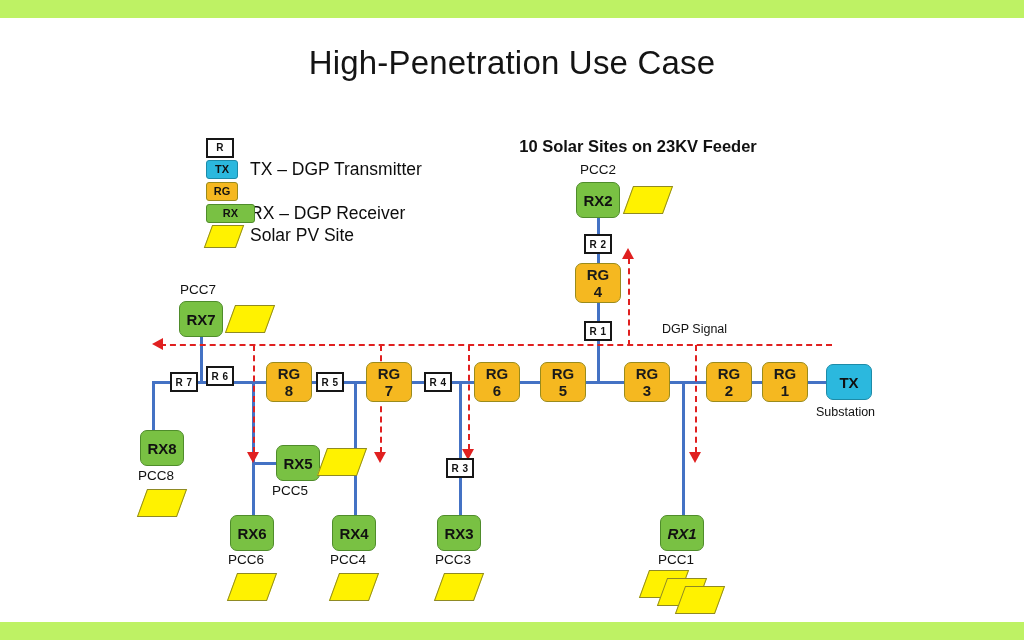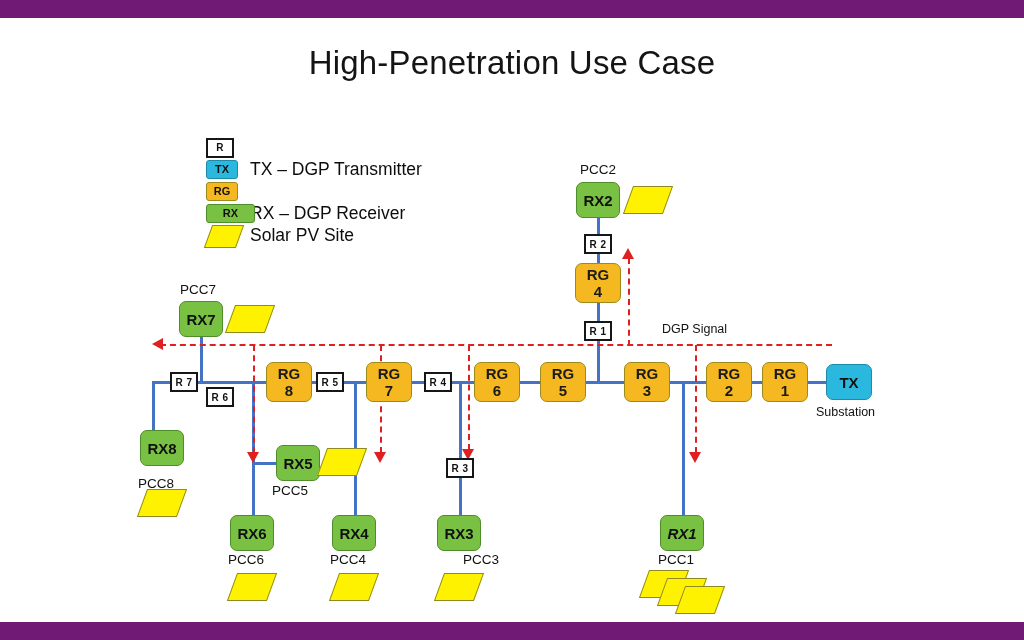--- a/index.html
+++ b/index.html
@@ -1,17 +1,17 @@
 <!DOCTYPE html>
 <html><head>
 <meta charset="utf-8">
 <style>
   html,body{margin:0;padding:0;background:#000;}
   #stage{
-    position:relative;width:1024px;height:640px;background:#701a75;overflow:hidden;
+    position:relative;width:1024px;height:640px;background:#bef264;overflow:hidden;
     font-family:"Liberation Sans", sans-serif;
   }
   #canvas{
     position:absolute;left:0;top:18px;width:1024px;height:604px;background:#ffffff;
   }
   .abs{position:absolute;}
 
   
   #title{
     left:0;top:26px;width:1024px;text-align:center;
@@ -72,20 +72,21 @@
   .dgp-label{font-size:12.5px;color:#111;}
   .arrow{width:0;height:0;}
 </style>
 </head>
 <body>
 
 <div id="stage">
   <div id="canvas">
 
     <div class="abs" id="title">High-Penetration Use Case</div>
+    <div class="abs" id="feeder-title">10 Solar Sites on 23KV Feeder</div>
 
     <div class="abs" id="legend">
 
       <div class="legend-row">
         <div class="legend-sym">
           <div class="recloser abs" style="left:0;top:0;">R</div>
         </div>
       </div>
 
       <div class="legend-row">
@@ -163,21 +164,21 @@
       <span>RG</span>
       <span>4</span>
     </div>
     <div class="abs recloser" style="left:584px;top:303px;">R 1</div>
 
     <div class="abs pcc-label" style="left:180px;top:264px;">PCC7</div>
     <div class="abs rx" style="left:179px;top:283px;">RX7</div>
     <div class="abs pv" style="left:230px;top:287px;"></div>
 
     <div class="abs recloser" style="left:170px;top:354px;">R 7</div>
-    <div class="abs recloser" style="left:206px;top:369px;">R 6</div>
+    <div class="abs recloser" style="left:206px;top:348px;">R 6</div>
 
     <div class="abs rg" style="left:266px;top:344px;">
       <span>RG</span>
       <span>8</span>
     </div>
 
     <div class="abs recloser" style="left:316px;top:354px;">R 5</div>
 
     <div class="abs rg" style="left:366px;top:344px;">
       <span>RG</span>
@@ -208,38 +209,38 @@
 
     <div class="abs rg" style="left:762px;top:344px;">
       <span>RG</span>
       <span>1</span>
     </div>
 
     <div class="abs tx" style="left:826px;top:346px;">TX</div>
     <div class="abs sub-label" style="left:816px;top:387px;">Substation</div>
 
     <div class="abs rx" style="left:140px;top:412px;">RX8</div>
-    <div class="abs pcc-label" style="left:138px;top:450px;margin-top:8px;">PCC8</div>
+    <div class="abs pcc-label" style="left:138px;top:450px;">PCC8</div>
     <div class="abs pv" style="left:142px;top:471px;"></div>
 
     <div class="abs rx" style="left:276px;top:427px;">RX5</div>
     <div class="abs pv" style="left:322px;top:430px;"></div>
     <div class="abs pcc-label" style="left:272px;top:465px;">PCC5</div>
 
     <div class="abs rx" style="left:230px;top:497px;">RX6</div>
     <div class="abs pcc-label" style="left:228px;top:534px;">PCC6</div>
     <div class="abs pv" style="left:232px;top:555px;"></div>
 
     <div class="abs rx" style="left:332px;top:497px;">RX4</div>
     <div class="abs pcc-label" style="left:330px;top:534px;">PCC4</div>
     <div class="abs pv" style="left:334px;top:555px;"></div>
 
     <div class="abs recloser" style="left:446px;top:440px;">R 3</div>
     <div class="abs rx" style="left:437px;top:497px;">RX3</div>
-    <div class="abs pcc-label" style="left:435px;top:534px;margin-left:28px;">PCC3</div>
+    <div class="abs pcc-label" style="left:435px;top:534px;">PCC3</div>
     <div class="abs pv" style="left:439px;top:555px;"></div>
 
     <div class="abs rx" style="left:660px;top:497px;font-style:italic;">RX1</div>
     <div class="abs pcc-label" style="left:658px;top:534px;">PCC1</div>
     <div class="abs pv" style="left:644px;top:552px;"></div>
     <div class="abs pv" style="left:662px;top:560px;"></div>
     <div class="abs pv" style="left:680px;top:568px;"></div>
 
   </div>
 </div>

